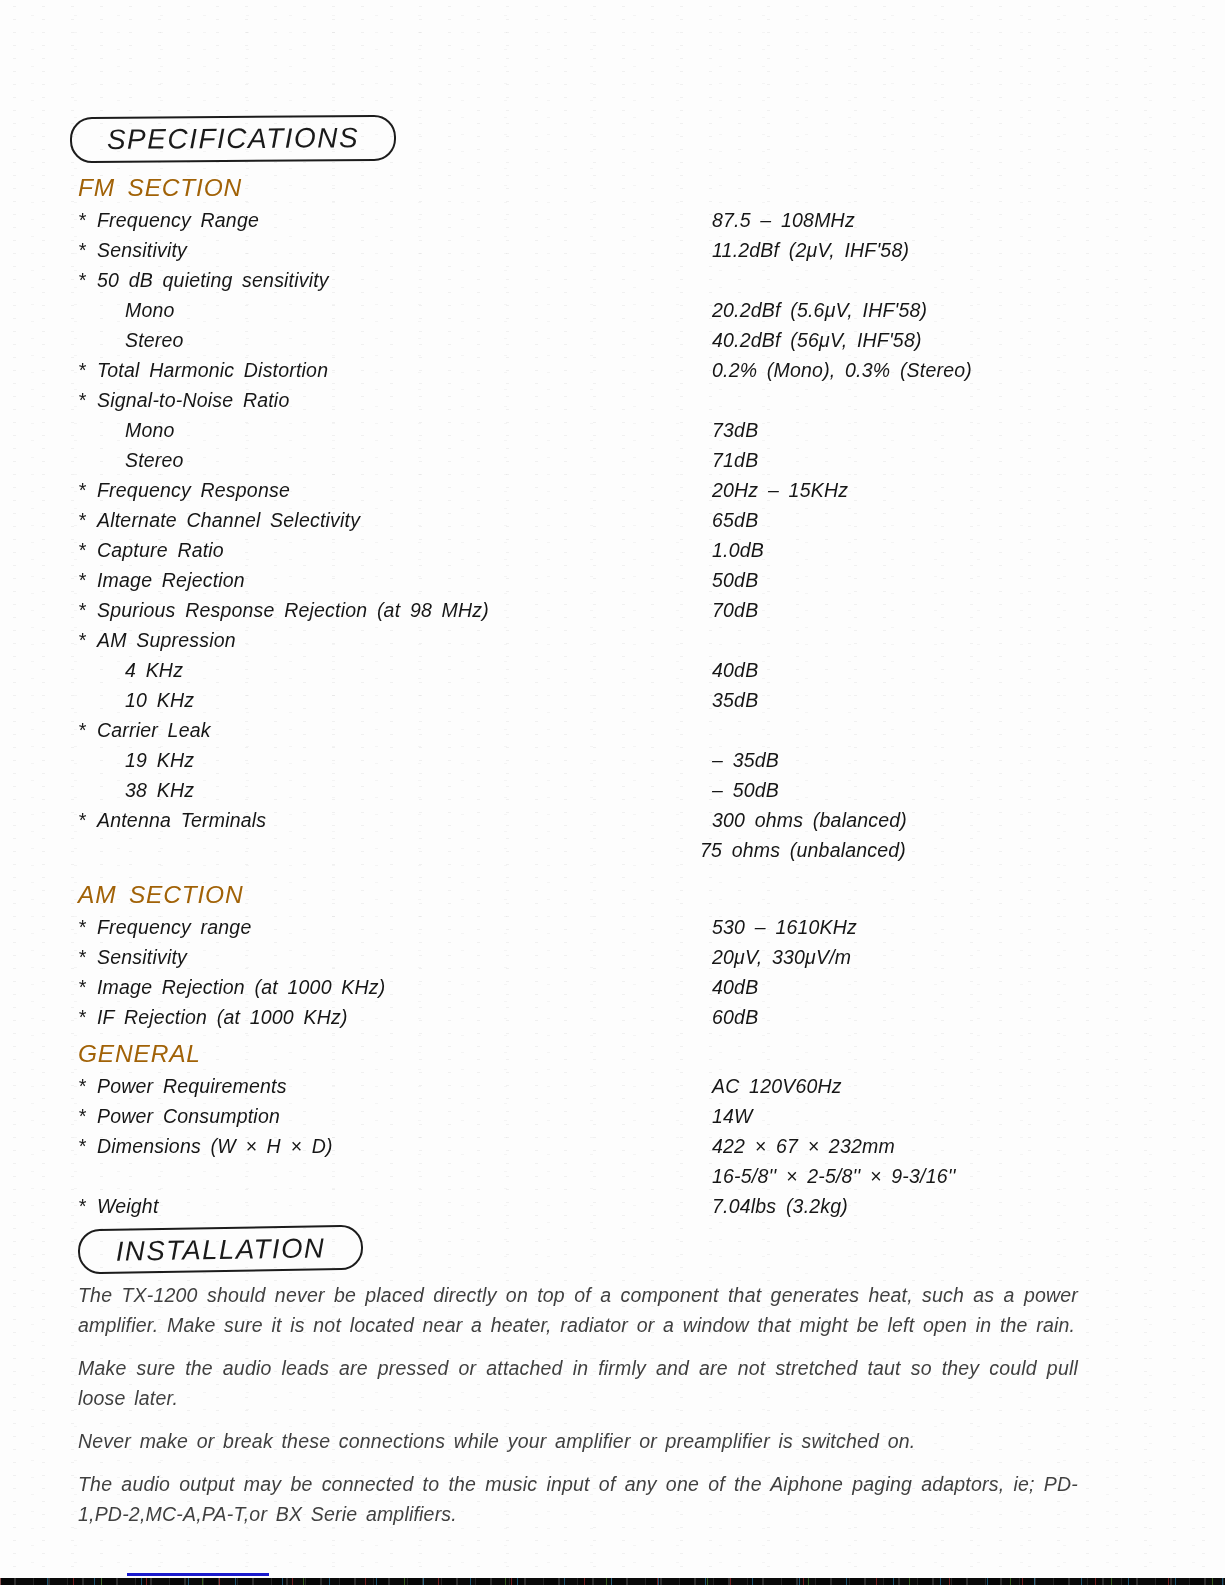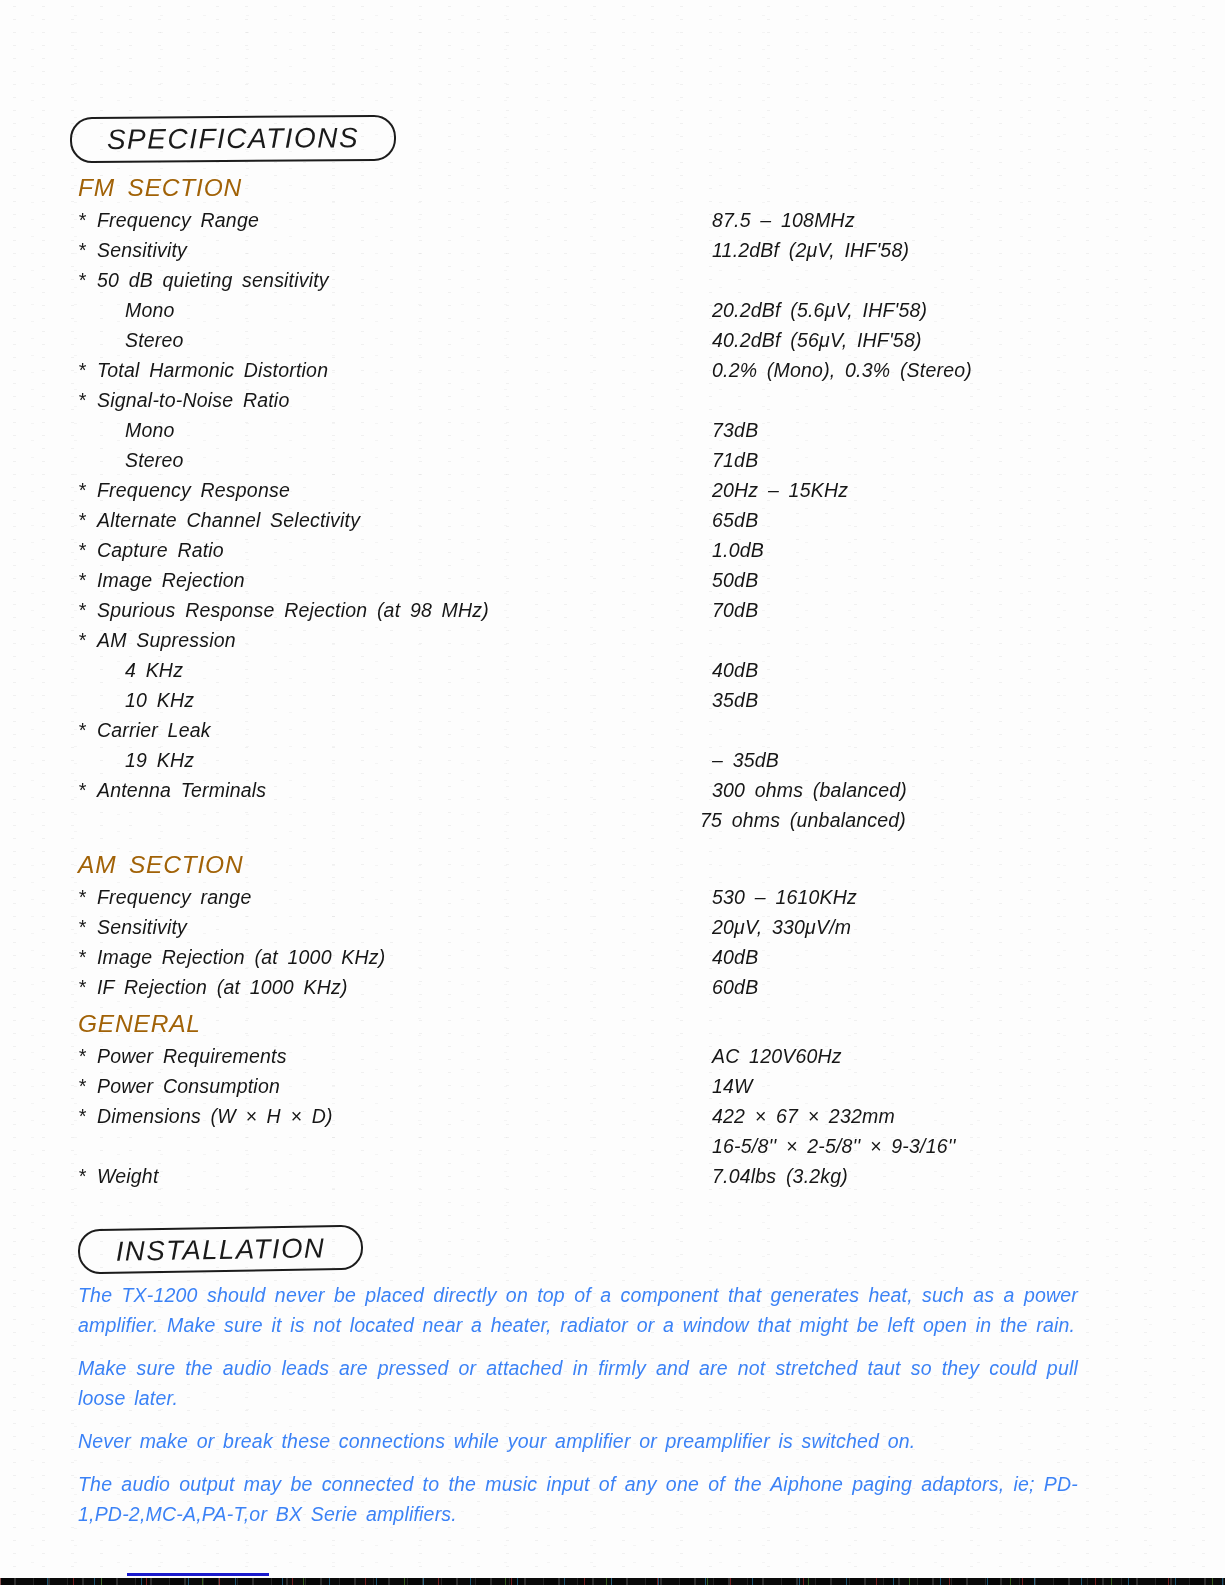--- a/index.html
+++ b/index.html
@@ -41,21 +41,21 @@
   .spec-label  { position:absolute; left:19px; top:0; white-space:nowrap; }
   .spec-label.indent { left:47px; }
   .spec-value  { position:absolute; left:634px; top:0; white-space:nowrap; }
   .spec-value.pad { left:622px; }
 
   .paras { position:absolute; left:78px; top:1280px; width:1000px; }
   .para {
     margin:0 0 13px 0;
     font-size:19.5px; line-height:30px;
     text-align:justify; word-spacing:3px; letter-spacing:0.2px;
-    color:#3b82f6;
+    color:#404040;
   }
 
   .blue-line { position:absolute; left:127px; top:1573px; width:142px; height:2.5px; background:#1a1acd; }
   .bottom-band {
     position:absolute; left:0; bottom:0; width:100%; height:7px;
     background-image:
       repeating-linear-gradient(90deg, rgba(210,50,50,.55) 0 1px, transparent 1px 73px),
       repeating-linear-gradient(90deg, rgba(50,160,220,.5) 0 1px, transparent 1px 47px),
       repeating-linear-gradient(90deg, rgba(120,220,60,.4) 0 1px, transparent 1px 101px),
       repeating-linear-gradient(90deg, #060606 0 14px, #2e2e2e 14px 16px, #0a0a0a 16px 33px, #242424 33px 34px);
@@ -182,20 +182,25 @@
     <span class="spec-label">Carrier Leak</span>
     <span class="spec-value"></span>
   </div>
 
   <div class="spec-row">
     <span class="spec-bullet"></span>
     <span class="spec-label indent">19 KHz</span>
     <span class="spec-value">– 35dB</span>
   </div>
 
+  <div class="spec-row">
+    <span class="spec-bullet"></span>
+    <span class="spec-label indent">38 KHz</span>
+    <span class="spec-value">– 50dB</span>
+  </div>
 
   <div class="spec-row">
     <span class="spec-bullet">*</span>
     <span class="spec-label">Antenna Terminals</span>
     <span class="spec-value">300 ohms (balanced)</span>
   </div>
 
   <div class="spec-row">
     <span class="spec-bullet"></span>
     <span class="spec-label"></span>

